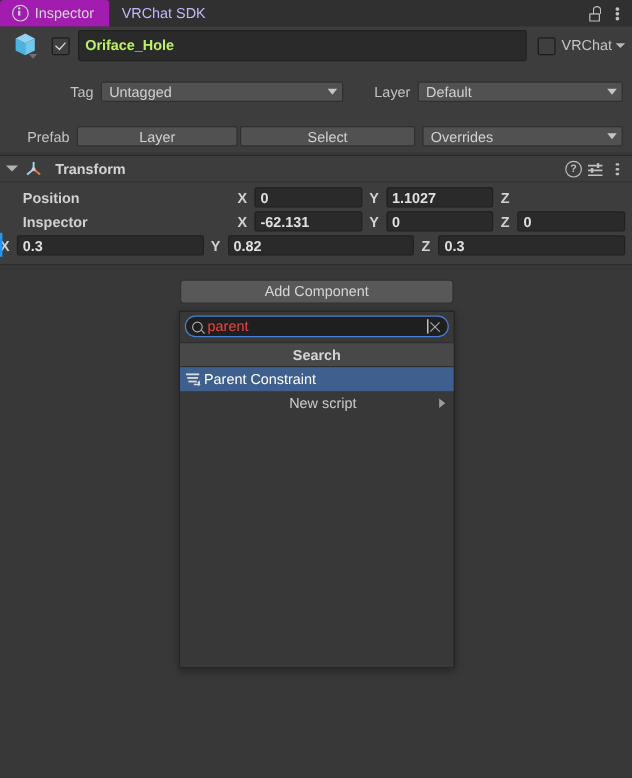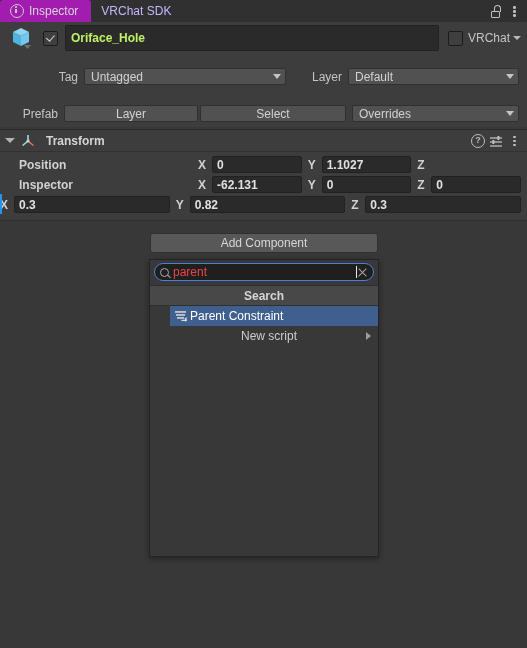--- a/index.html
+++ b/index.html
@@ -462,21 +462,20 @@
     display: flex;
     align-items: center;
     padding: 0 5px 0 4px;
     font-size: 12px;
     color: #cdcdcd;
     cursor: pointer;
   }
   .res-row.selected {
     background: #3f5f8f;
     color: #ffffff;
-    margin-left: 20px;
   }
   .res-ic { width: 14px; height: 14px; flex: none; margin-right: 2px; }
   .res-row .label { flex: 1; white-space: nowrap; overflow: hidden; }
   .res-row.indent .label { padding-left: 18px; text-align: center; }
   .chev-r {
     width: 0; height: 0;
     border-top: 4px solid transparent;
     border-bottom: 4px solid transparent;
     border-left: 5px solid #9d9d9d;
     flex: none;

